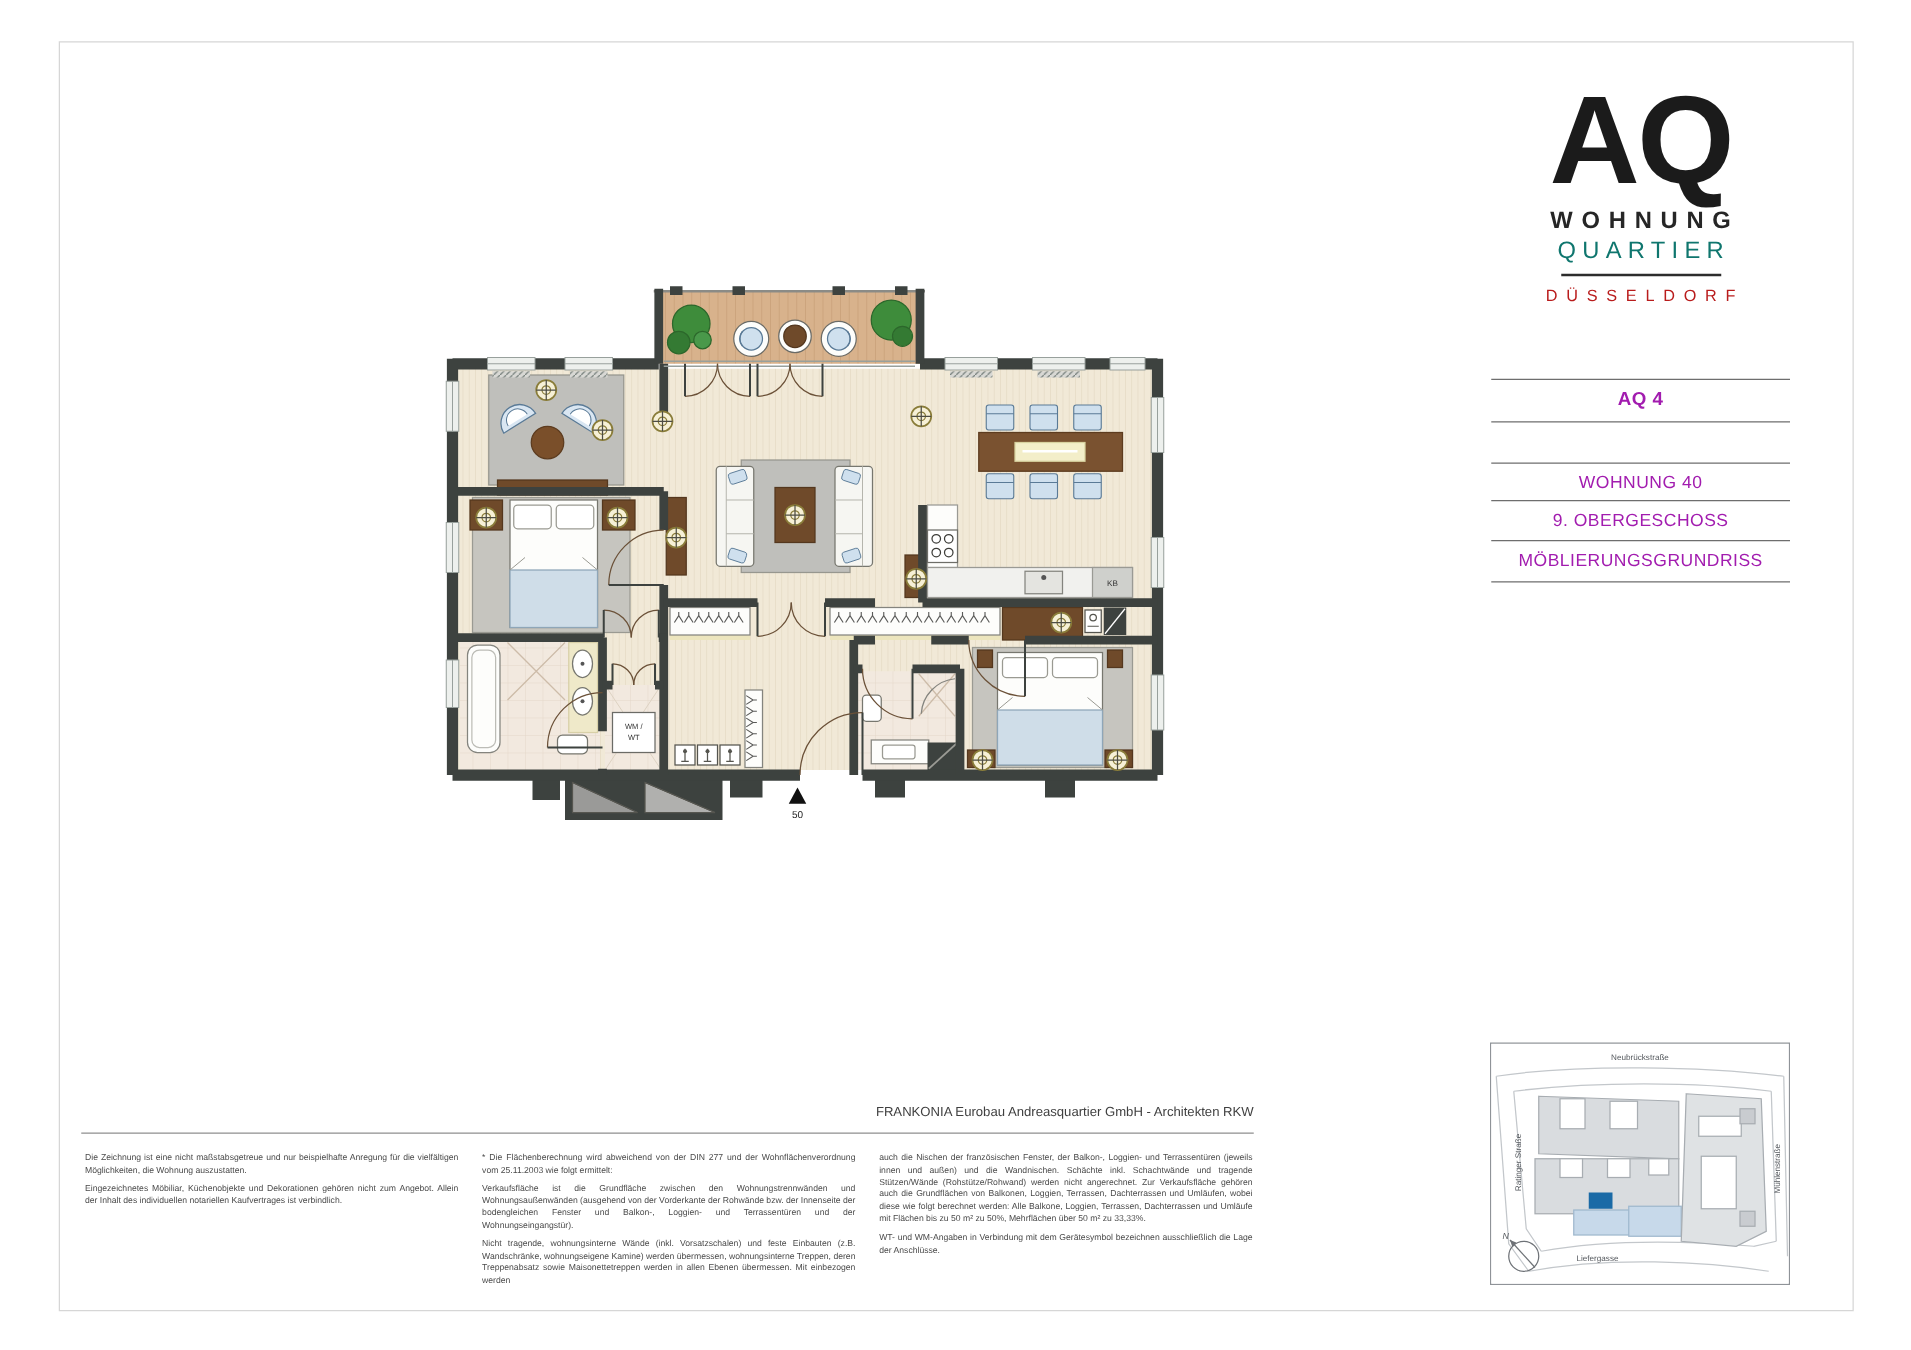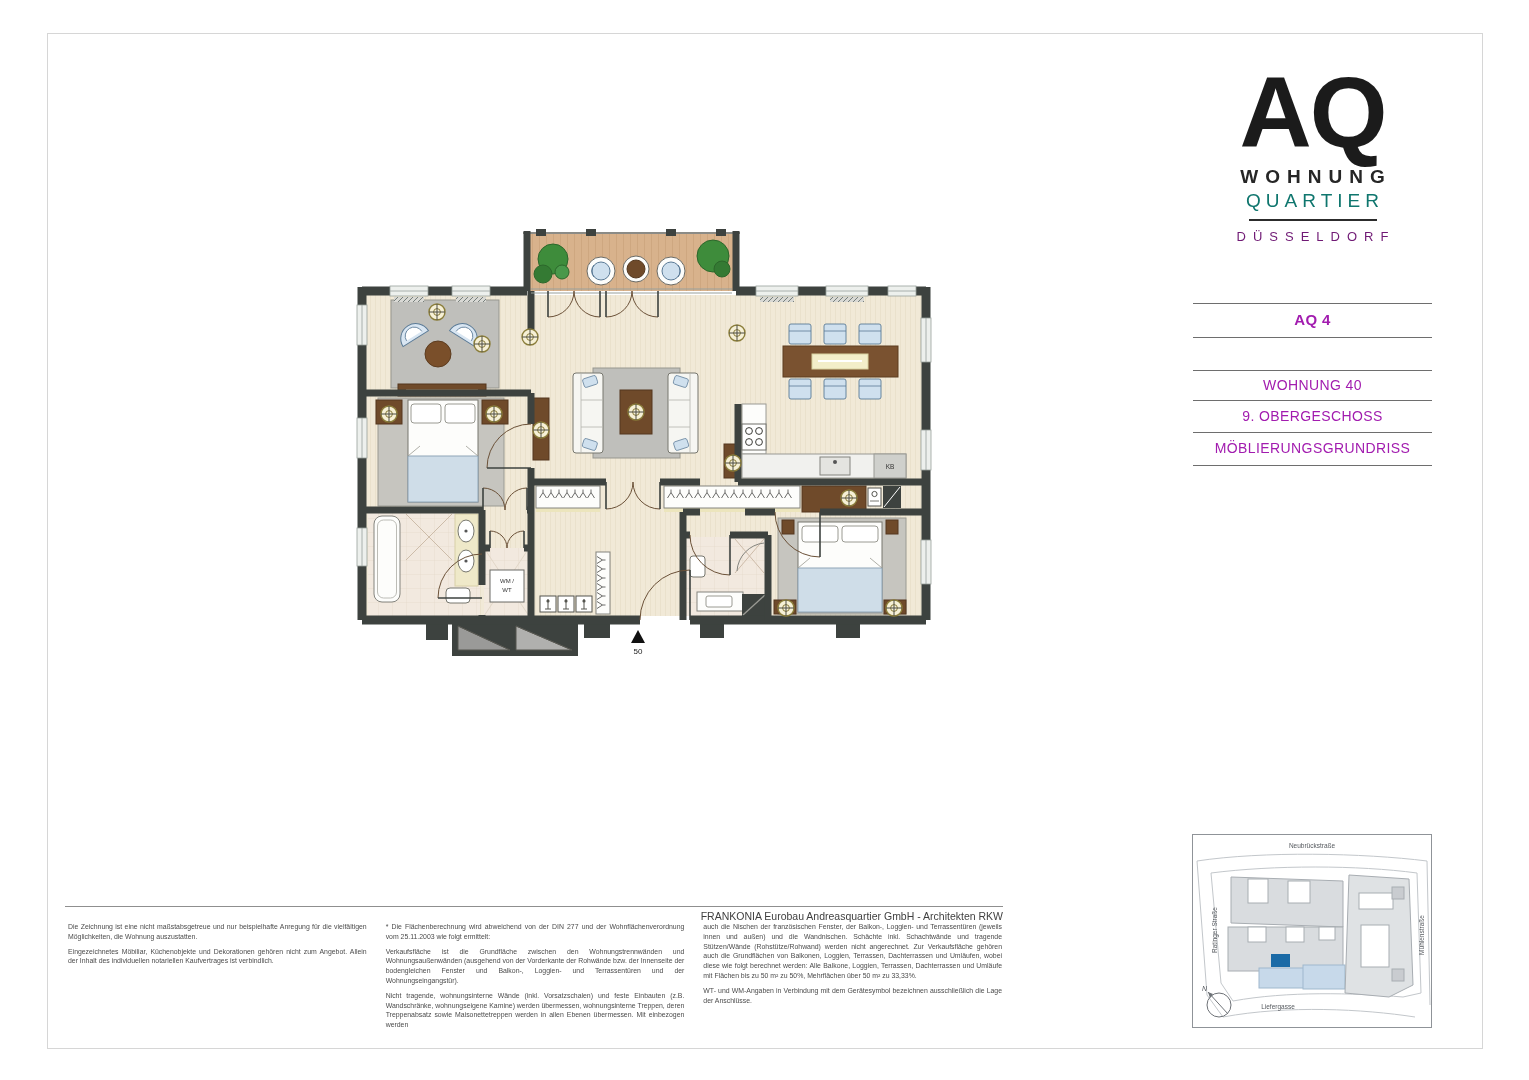--- a/index.html
+++ b/index.html
@@ -6,26 +6,26 @@
   .page{position:relative;width:1529px;height:1080px;background:#ffffff;overflow:hidden;
         font-family:"Liberation Sans",sans-serif;color:#222;}
   .frame{position:absolute;left:47px;top:33px;width:1434px;height:1014px;
          border:1px solid #d6d6d6;background:#fff;}
   
   .brand{position:absolute;left:1193px;top:62px;width:239px;text-align:center;color:#1d1d1d;}
   .brand .aq{font-size:100px;line-height:1;font-weight:700;letter-spacing:-2px;color:#1b1b1b;}
   .brand .l1{margin-top:4px;font-size:19px;font-weight:700;letter-spacing:7px;text-indent:7px;color:#262626;}
   .brand .l2{margin-top:2px;font-size:19px;font-weight:400;letter-spacing:5px;text-indent:5px;color:#0f766e;}
   .brand .rule{width:128px;margin:7px auto 8px auto;border-top:2px solid #2c2c2c;}
-  .brand .city{font-size:13px;letter-spacing:7px;text-indent:7px;color:#701a75;}
+  .brand .city{font-size:13px;letter-spacing:7px;text-indent:7px;color:#b91c1c;}
   .tline{position:absolute;left:1193px;width:239px;border-top:1px solid #6e6e6e;height:0;}
   .tlabel{position:absolute;left:1193px;width:239px;text-align:center;font-size:14px;color:#a21caf;letter-spacing:0.4px;}
   .tlabel.bold{font-weight:700;font-size:15px;}
   
-  .credit{position:absolute;left:600px;top:884px;width:403px;text-align:right;font-size:10.5px;color:#3f3f3f;margin-top:26px;}
+  .credit{position:absolute;left:600px;top:884px;width:403px;text-align:right;font-size:10.5px;color:#3f3f3f;}
   .hrule{position:absolute;left:65px;top:906px;width:938px;border-top:1px solid #8f8f8f;height:0;}
   .disc{position:absolute;left:68px;top:922px;width:934px;display:flex;gap:19px;}
   .disc .col{flex:1;font-size:6.9px;line-height:1.42;color:#4b4b4b;text-align:justify;}
   .disc p{margin:0 0 5px 0;}
   
   .sitemap{position:absolute;left:1192px;top:834px;width:238px;height:192px;border:1px solid #8f9398;background:#fff;}
   
   .plan{position:absolute;left:350px;top:218px;width:595px;height:452px;}
   svg text{font-family:"Liberation Sans",sans-serif;}
 </style>

